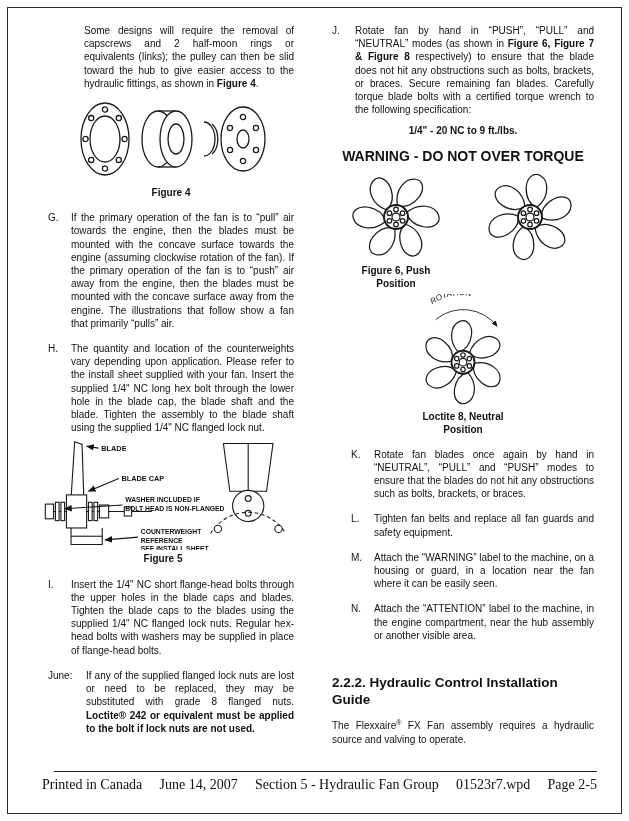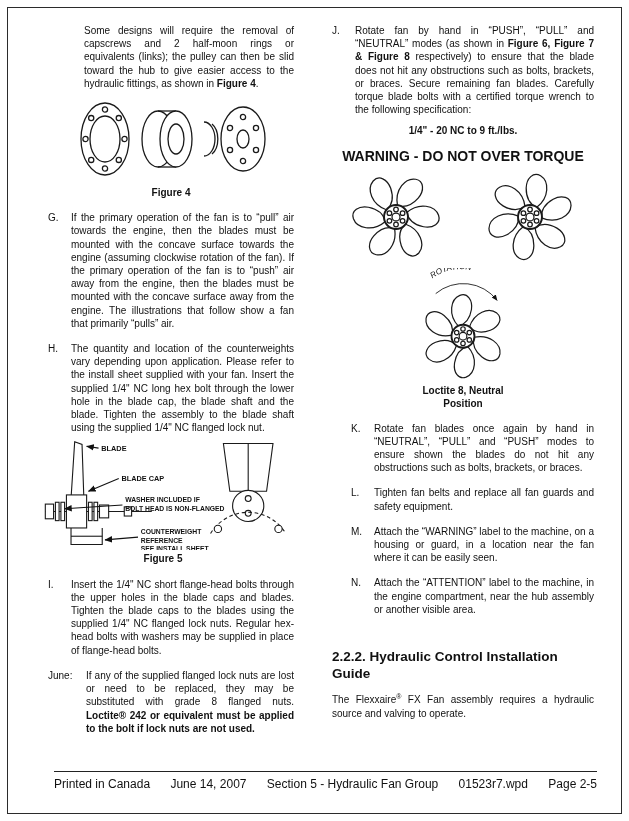--- a/index.html
+++ b/index.html
@@ -35,21 +35,21 @@
   sup { font-size:7px; }
 
   .fans-row { display:flex; justify-content:space-between; padding:0 6px; margin-top:6px; }
   .fan-block { width:116px; text-align:center; }
   .fan-block .fig-caption, .fig8-block .fig-caption { line-height:13px; }
   .fig8-block { text-align:center; margin-top:4px; }
   .fig8-block .fig-caption { width:120px; margin:0 auto; }
   .fan-block .fig-caption { width:100px; margin:0 auto; }
 
   .footer-rule { position:absolute; left:54px; right:32px; top:771px; border-top:1.2px solid #222; }
-  .footer { position:absolute; left:54px; right:32px; top:777px; display:flex; justify-content:space-between; font-size:12px; }
+  .footer { position:absolute; left:42px; right:32px; top:777px; display:flex; justify-content:space-between; font-size:14px;font-family:Liberation Serif, serif; }
 
   svg { display:block; margin:0 auto; }
   .line-art { stroke:#1a1a1a; fill:#ffffff; }
   .label-txt { font-family:"Liberation Sans",sans-serif; font-weight:bold; fill:#111; }
 </style>
 </head>
 <body>
 
 <div class="page">
   <div class="page-border"></div>
@@ -201,20 +201,21 @@
             <circle r="13.5" stroke-width="2.2"></circle>
             <circle r="4.5"></circle>
             <circle cx="7.4" cy="4.3" r="2.6"></circle>
               <circle cx="0" cy="8.5" r="2.6"></circle>
               <circle cx="-7.4" cy="4.3" r="2.6"></circle>
             <circle cx="-7.4" cy="-4.3" r="2.6"></circle>
               <circle cx="0" cy="-8.5" r="2.6"></circle>
               <circle cx="7.4" cy="-4.3" r="2.6"></circle>
           </g>
         </svg>
+        <div class="fig-caption">Figure 6, Push Position</div>
       </div>
 
       <div class="fan-block">
         <svg width="94" height="94" viewBox="-53 -53 106 106">
           <g class="line-art" stroke-width="1.4">
             <g transform="scale(-1,1) rotate(18)">
               <path d="M12,-5 C26,-17 44,-13 48,-2 C51,7 42,13 31,11 C21,9 14,3 12,-5 Z"></path>
               <path transform="rotate(60)" d="M12,-5 C26,-17 44,-13 48,-2 C51,7 42,13 31,11 C21,9 14,3 12,-5 Z"></path>
               <path transform="rotate(120)" d="M12,-5 C26,-17 44,-13 48,-2 C51,7 42,13 31,11 C21,9 14,3 12,-5 Z"></path>
               <path transform="rotate(180)" d="M12,-5 C26,-17 44,-13 48,-2 C51,7 42,13 31,11 C21,9 14,3 12,-5 Z"></path>
@@ -263,21 +264,21 @@
           <circle cx="-7.4" cy="-4.3" r="2.6"></circle>
             <circle cx="0" cy="-8.5" r="2.6"></circle>
             <circle cx="7.4" cy="-4.3" r="2.6"></circle>
         </g>
       </svg>
       <div class="fig-caption">Loctite 8, Neutral Position</div>
     </div>
 
     <div class="item indent">
       <span class="letter">K.</span>
-      <div class="body">Rotate fan blades once again by hand in “NEUTRAL”, “PULL” and “PUSH” modes to ensure shown the blades do not hit any obstructions such as bolts, brackets, or braces.</div>
+      <div class="body">Rotate fan blades once again by hand in “NEUTRAL”, “PULL” and “PUSH” modes to ensure that the blades do not hit any obstructions such as bolts, brackets, or braces.</div>
     </div>
 
     <div class="item indent">
       <span class="letter">L.</span>
       <div class="body">Tighten fan belts and replace all fan guards and safety equipment.</div>
     </div>
 
     <div class="item indent">
       <span class="letter">M.</span>
       <div class="body">Attach the “WARNING” label to the machine, on a housing or guard, in a location near the fan where it can be easily seen.</div>

